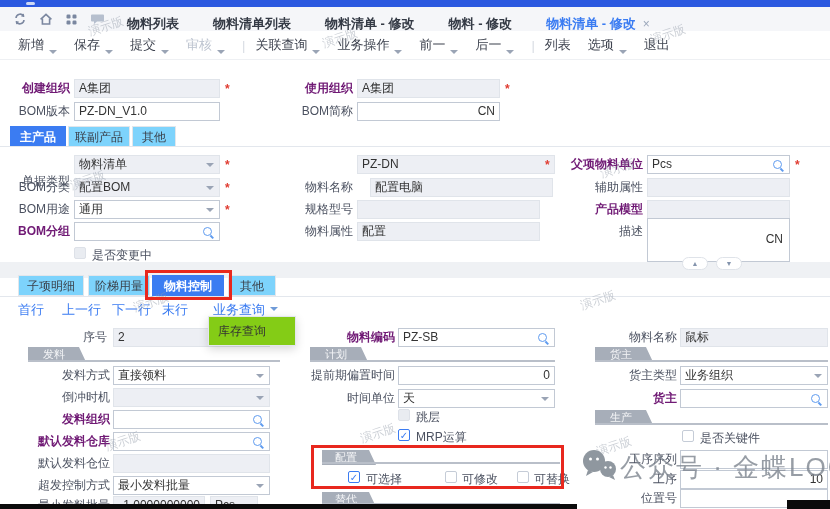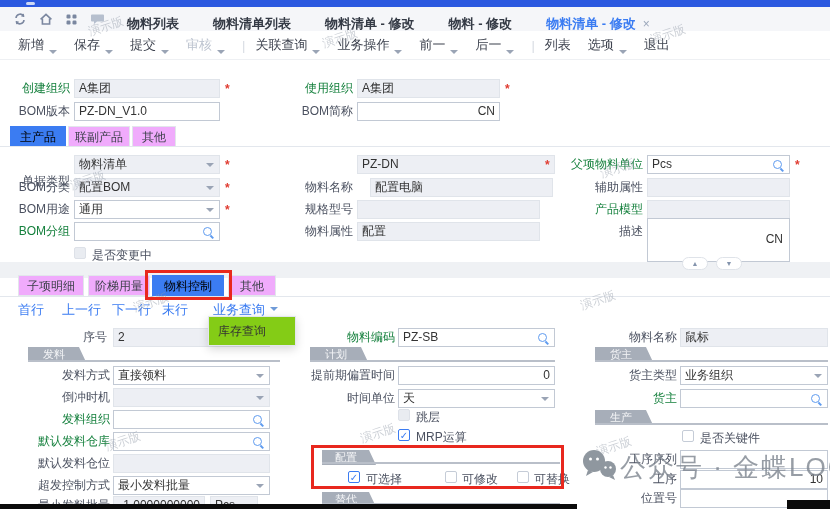--- a/index.html
+++ b/index.html
@@ -24,40 +24,40 @@
            font-size:13px;color:#3f4450;box-sizing:border-box;}
   .titem{display:flex;align-items:flex-end;margin-right:17px;}
   .titem .cr{margin-left:5px;}
   .titem.dis{color:#bcc3cf;}
   .tpipe{color:#d7dbe2;margin:0 10px 0 0;}
   .caret{width:0;height:0;border-left:4px solid transparent;border-right:4px solid transparent;
          border-top:4px solid #9aa4b5;display:inline-block;}
   .caret.blue{border-top-color:#6f9bd8;}
   
   .lb{position:absolute;height:19px;line-height:19px;text-align:right;color:#4b5160;white-space:nowrap;}
-  .lb.link{color:#15803d;}
+  .lb.link{color:#701a75;font-weight:bold;}
   .lb.lft{text-align:left;}
   .fi{position:absolute;height:19px;box-sizing:border-box;border:1px solid #c2c9d4;background:#fff;
       line-height:17px;padding:0 4px;white-space:nowrap;overflow:hidden;}
   .fi.ro{background:#edeff4;border-color:#e0e4ea;}
   .fi .v{display:block;}
   .fi.num .v{text-align:right;}
   .fi .caret{position:absolute;right:5px;top:7px;}
   .mag{position:absolute;right:7px;top:4px;width:7px;height:7px;border:1.5px solid #5f9bef;border-radius:50%;}
   .mag:after{content:"";position:absolute;right:-3px;bottom:-2px;width:4px;height:1.5px;background:#5f9bef;transform:rotate(45deg);}
   .star{position:absolute;color:#e03c31;font-weight:bold;font-size:12px;height:14px;line-height:14px;}
   
   .cb{position:absolute;width:12px;height:12px;box-sizing:border-box;border:1px solid #c5ccd7;border-radius:2px;
       background:#fff;font-size:10px;line-height:11px;text-align:center;color:#3b7cf2;}
   .cb.on{border-color:#3b7cf2;}
   .cb.dis{background:#e9ecf1;border-color:#dde1e8;}
   
   .ptab{position:absolute;height:21px;line-height:21px;text-align:center;font-size:12px;color:#3a3f48;
-        background:#f0abfc;border:1px solid #e2e6eb;box-sizing:border-box;}
-  .ptab.act{background:#3b7cf2;border-color:#3b7cf2;color:#000000;font-weight:normal;}
+        background:#7dd3fc;border:1px solid #e2e6eb;box-sizing:border-box;}
+  .ptab.act{background:#3b7cf2;border-color:#3b7cf2;color:#ffffff;font-weight:bold;}
   .hline{position:absolute;height:1px;background:#e3e7ed;}
   
   .stag{position:absolute;height:15px;line-height:15px;background:#a7aeb9;color:#f4f5f7;font-size:11px;
         text-align:center;clip-path:polygon(0 0,calc(100% - 7px) 0,100% 100%,0 100%);padding-right:6px;}
   .sline{position:absolute;height:2px;background:#b9bfc9;}
   
   .rlink{position:absolute;font-size:13px;color:#3b7cf2;white-space:nowrap;}
   
   .band{position:absolute;left:0;top:262px;width:830px;height:16px;background:#eff1f4;}
   .pill{position:absolute;width:26px;height:13px;background:#fff;border:1px solid #dfe3e9;border-radius:8px;

